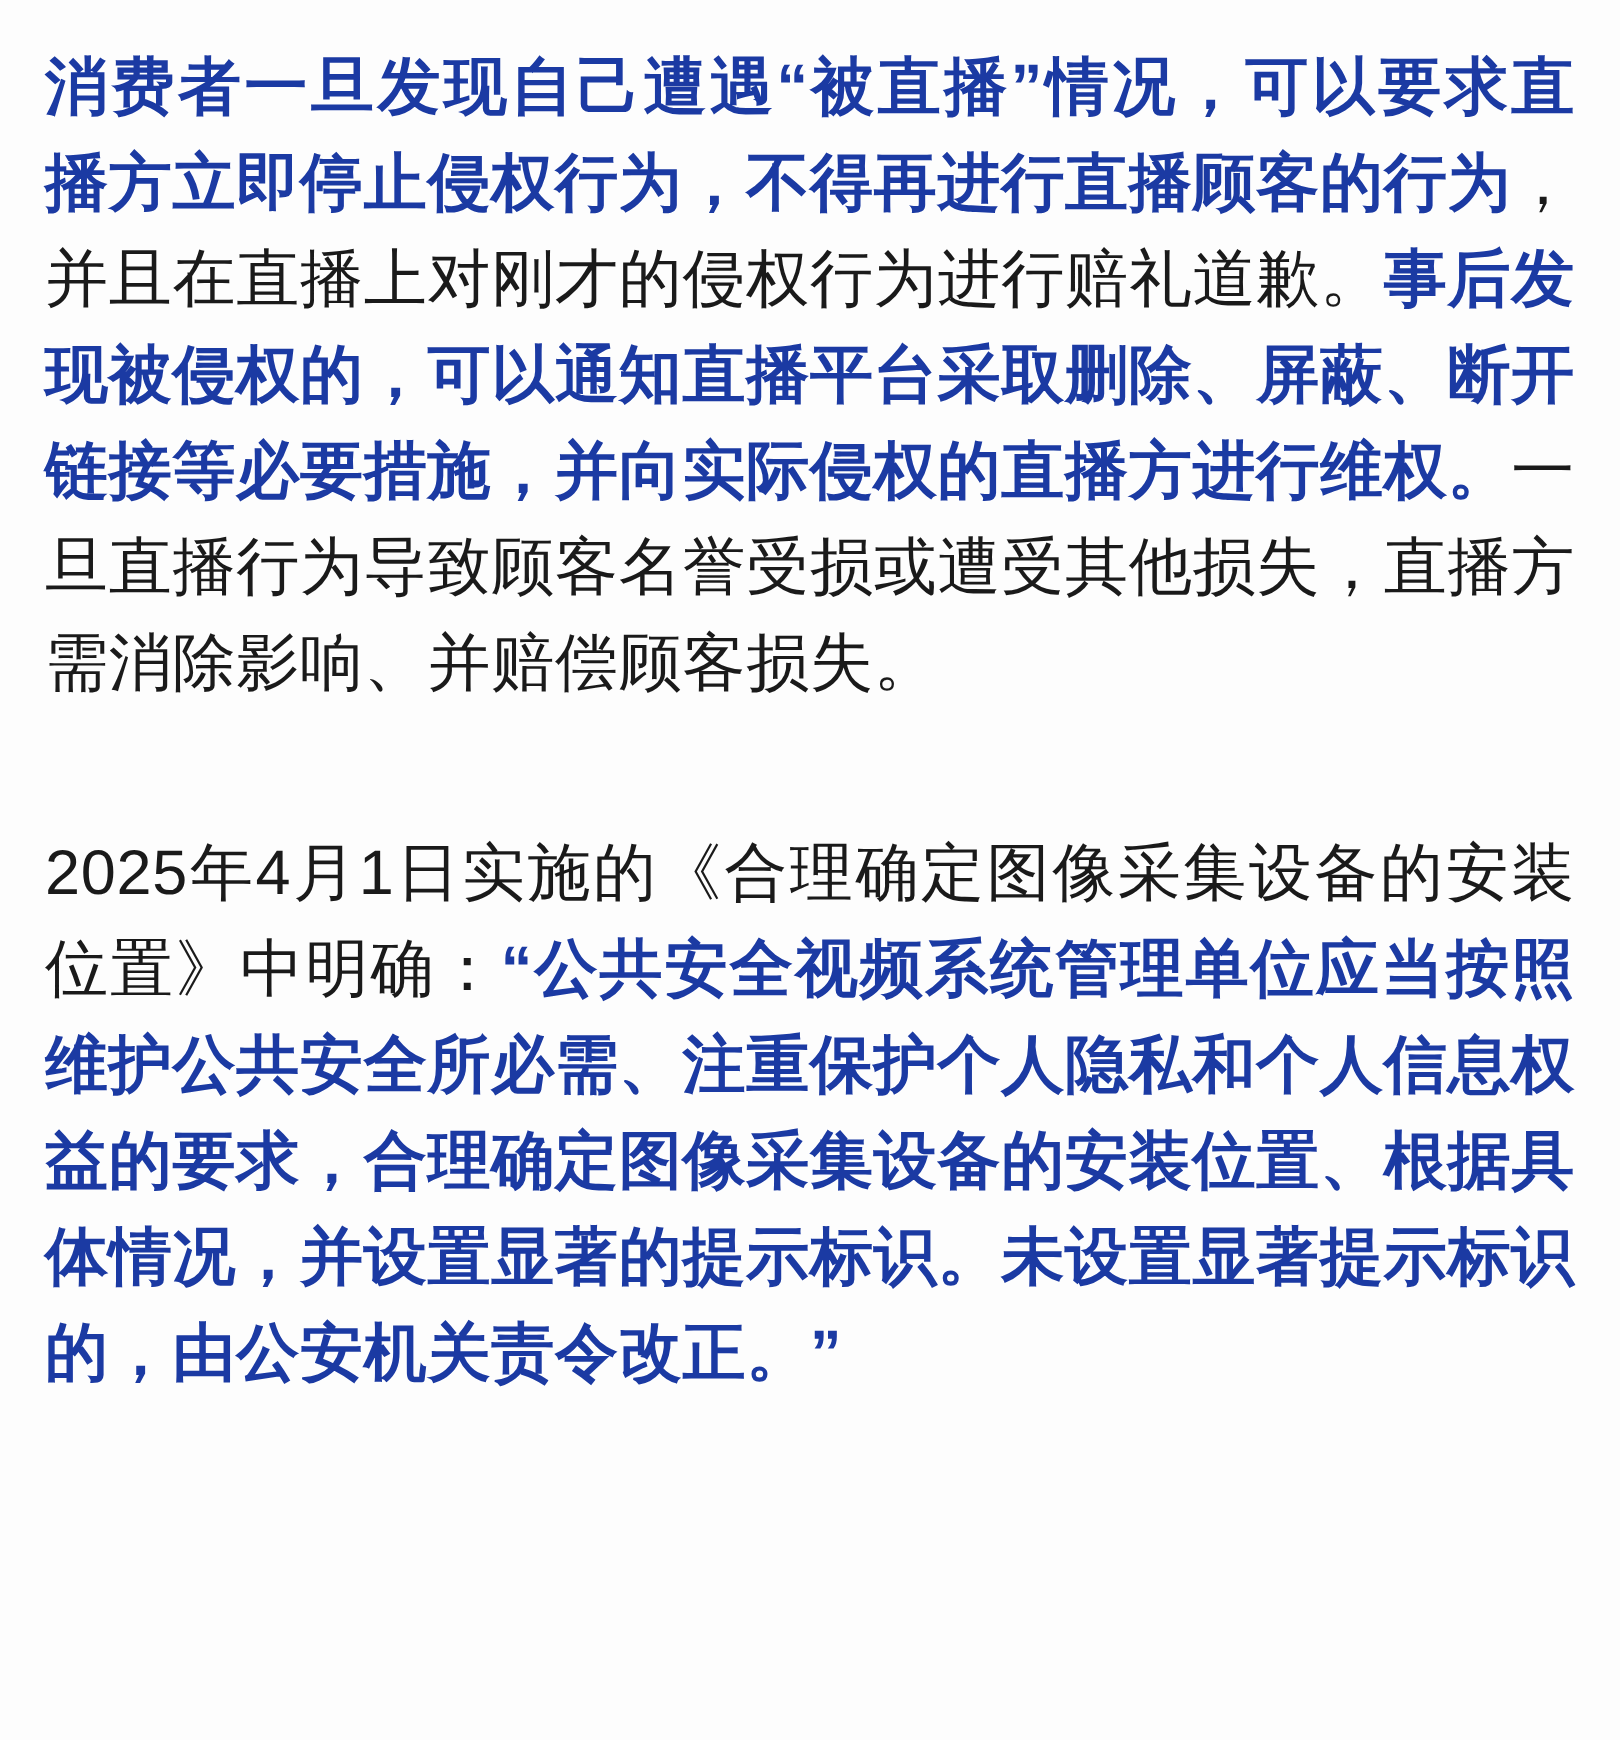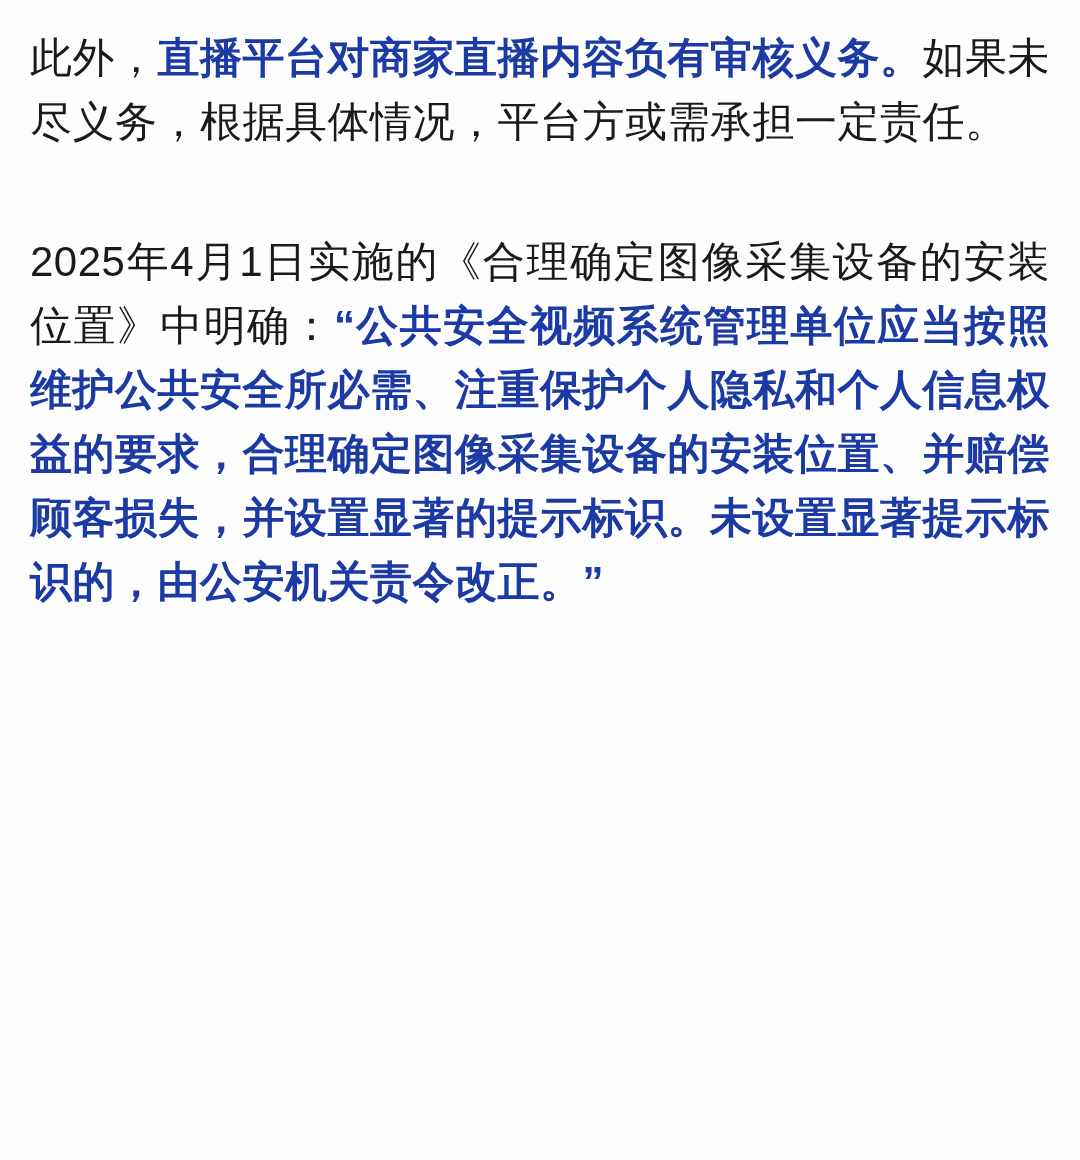--- a/index.html
+++ b/index.html
@@ -38,16 +38,16 @@
   .seg-em {
     color: #1b3aa3;
     font-weight: 700;
   }
 </style>
 </head>
 <body>
 
 <main class="article">
   <div id="article-body">
-      <p><span class="seg-normal">此外，</span><span class="seg-em">直播平台对商家直播内容负有审核义务。</span><span class="seg-normal">如果未尽义务，根据具体情况，平台方或需承担一定责任。</span></p>
-      <p><span class="seg-normal">2025年4月1日实施的《合理确定图像采集设备的安装位置》中明确：</span><span class="seg-em">“公共安全视频系统管理单位应当按照维护公共安全所必需、注重保护个人隐私和个人信息权益的要求，合理确定图像采集设备的安装位置、并赔偿顾客损失，并设置显著的提示标识。未设置显著提示标识的，由公安机关责令改正。”</span></p>
+      <p><span class="seg-em">消费者一旦发现自己遭遇“被直播”情况，可以要求直播方立即停止侵权行为，不得再进行直播顾客的行为</span><span class="seg-normal">，并且在直播上对刚才的侵权行为进行赔礼道歉。</span><span class="seg-em">事后发现被侵权的，可以通知直播平台采取删除、屏蔽、断开链接等必要措施，并向实际侵权的直播方进行维权。</span><span class="seg-normal">一旦直播行为导致顾客名誉受损或遭受其他损失，直播方需消除影响、并赔偿顾客损失。</span></p>
+      <p><span class="seg-normal">2025年4月1日实施的《合理确定图像采集设备的安装位置》中明确：</span><span class="seg-em">“公共安全视频系统管理单位应当按照维护公共安全所必需、注重保护个人隐私和个人信息权益的要求，合理确定图像采集设备的安装位置、根据具体情况，并设置显著的提示标识。未设置显著提示标识的，由公安机关责令改正。”</span></p>
     </div>
 </main>
 
 </body></html>

